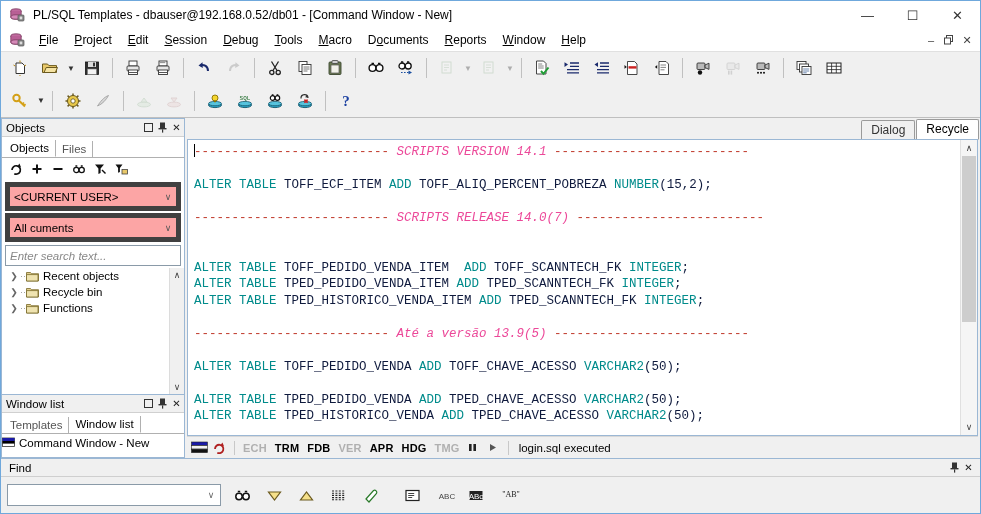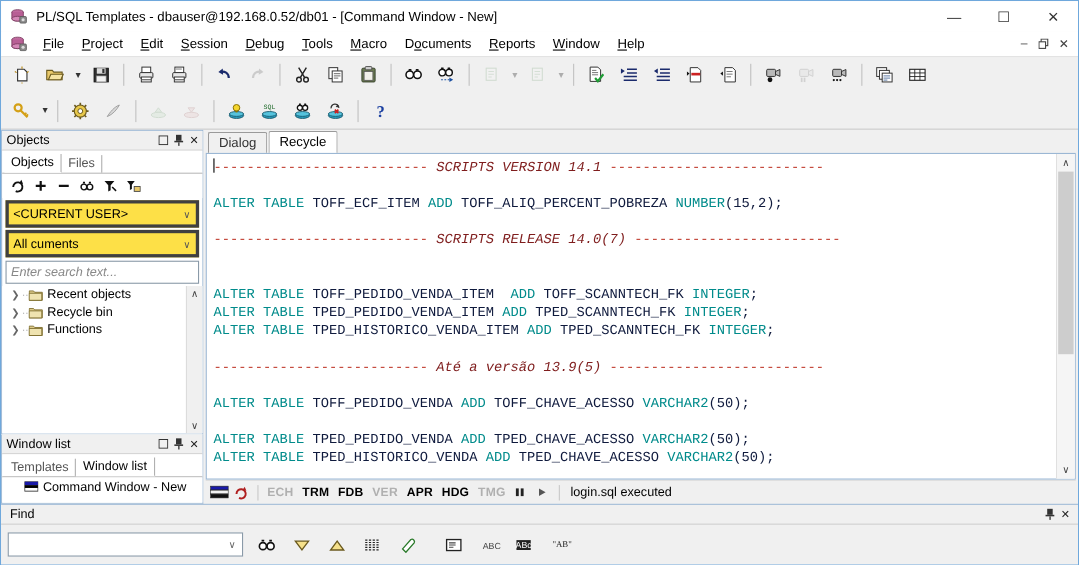--- a/index.html
+++ b/index.html
@@ -178,22 +178,22 @@
     padding-left: 4px;
   }
   .obj-tool {
     width: 20px; height: 18px;
     display: flex; align-items: center; justify-content: center;
     margin-right: 1px;
   }
   .combo {
     height: 19px;
     margin: 2px 3px 0 3px;
-    border: 3px solid #404040;
-    background: #fde047;
+    border: 5px solid #404040;
+    background: #fca5a5;
     display: flex; align-items: center;
     font-size: 11.5px;
     padding-left: 4px;
     flex: 0 0 auto;
     position: relative;
   }
   .combo .cb-text { flex: 1 1 auto; white-space: nowrap; overflow: hidden; }
   .combo .cb-arrow {
     width: 16px; text-align: center; font-size: 9px; color: #555;
   }
@@ -237,37 +237,38 @@
     border-left: 1px solid #dcdcdc;
     display: flex; flex-direction: column; justify-content: space-between;
   }
   .ts-arrow {
     height: 14px; display: flex; align-items: center; justify-content: center;
     font-size: 9px; color: #444;
   }
   .wl-list { flex: 1 1 auto; background: #fff; min-height: 0; }
   .wl-item {
     height: 17px; display: flex; align-items: center;
-    font-size: 11.5px; padding-left: 20px; white-space: nowrap;
+    font-size: 11.5px; padding-left: 0; white-space: nowrap;
   }
   .wl-icon { margin-right: 4px; flex: 0 0 auto; }
 
   
   .editorarea {
     flex: 1 1 auto;
     display: flex; flex-direction: column;
     min-width: 0; min-height: 0;
     background: #f0f0f0;
     padding-left: 2px;
   }
   .ed-tabstrip {
     height: 21px;
     display: flex; align-items: flex-end;
     flex: 0 0 auto;
     padding-left: 2px;
+    justify-content: flex-end;
   }
   .ed-tab {
     font-size: 12px;
     padding: 2px 9px 2px 9px;
     border: 1px solid #9a9a9a;
     border-bottom: none;
     background: #f0f0f0;
     margin-right: 1px;
     color: #333;
     border-radius: 2px 2px 0 0;
@@ -302,21 +303,21 @@
   }
   .code .caret {
     display: inline-block;
     width: 1px; height: 13px;
     background: #000;
     vertical-align: -2px;
     margin-right: -1px;
   }
   .kw { color: #008b8b; }
   .id { color: #0f1a3d; }
-  .cm { color: #7f1d1d; font-style: italic; }
+  .cm { color: #ec4899; font-style: italic; }
   .cm-plain { color: #c0392b; }
   .vscroll {
     width: 16px;
     flex: 0 0 auto;
     background: #f5f5f5;
     border-left: 1px solid #e0e0e0;
     display: flex; flex-direction: column;
     position: relative;
   }
   .vs-btn {

